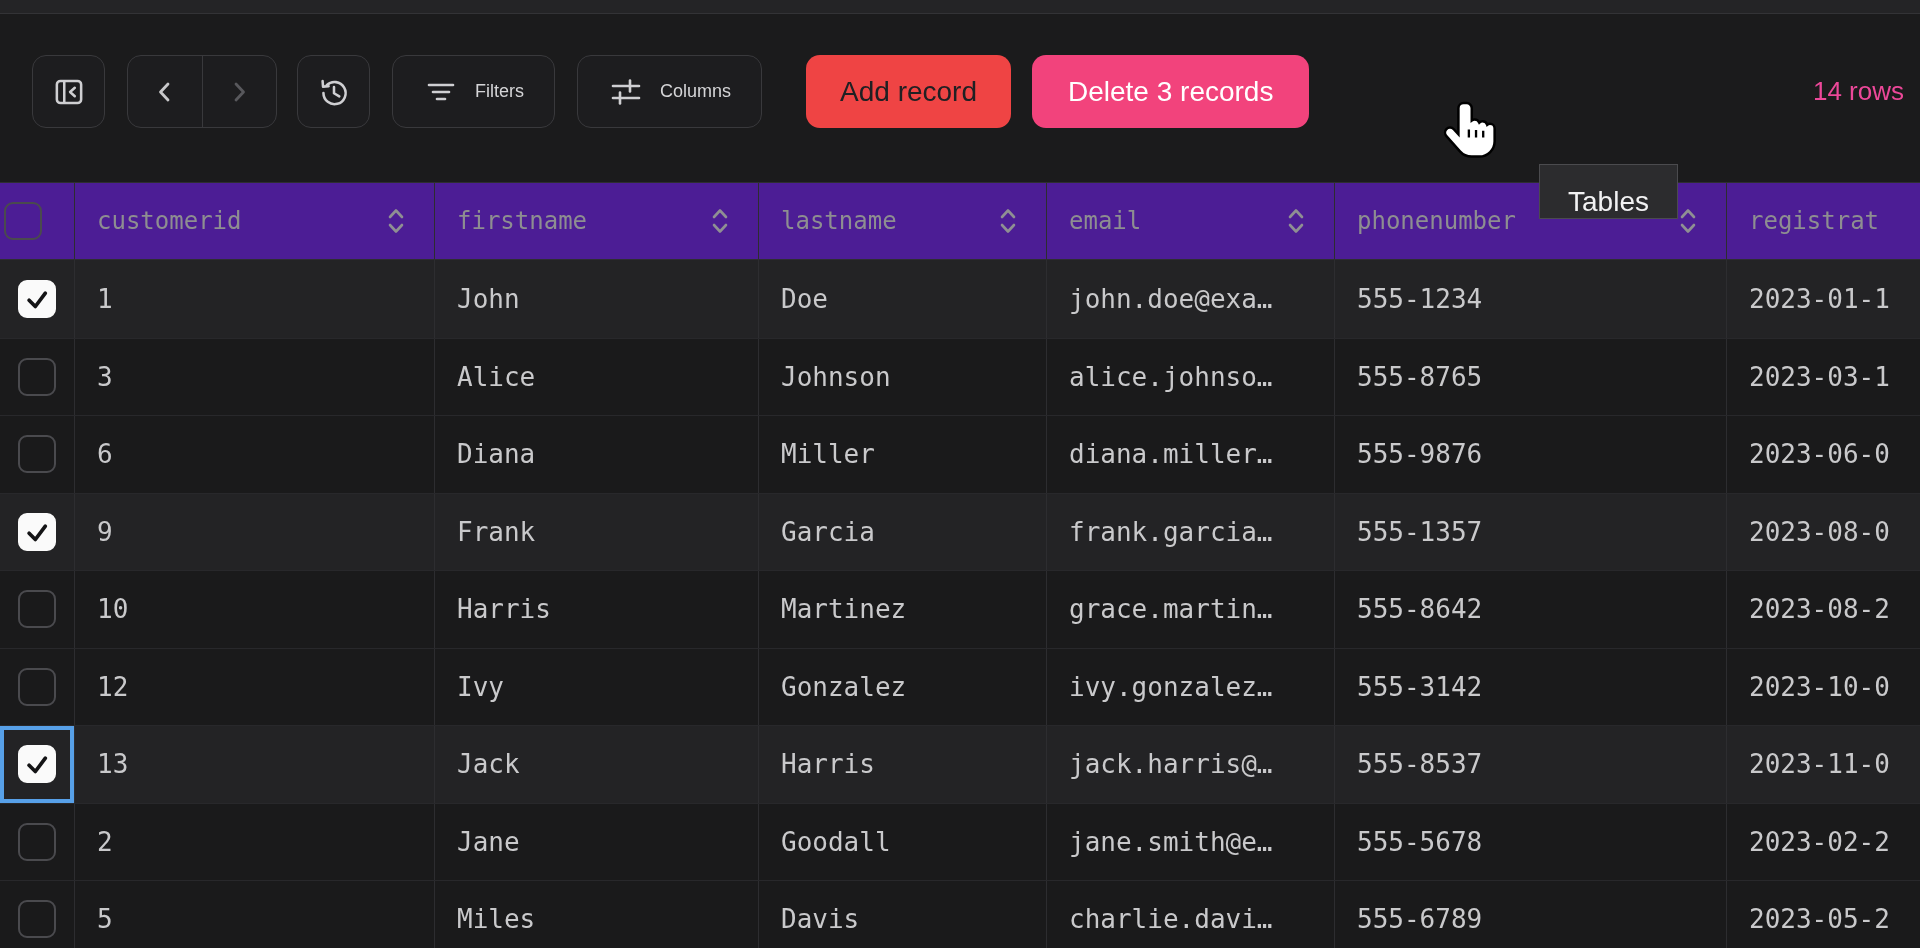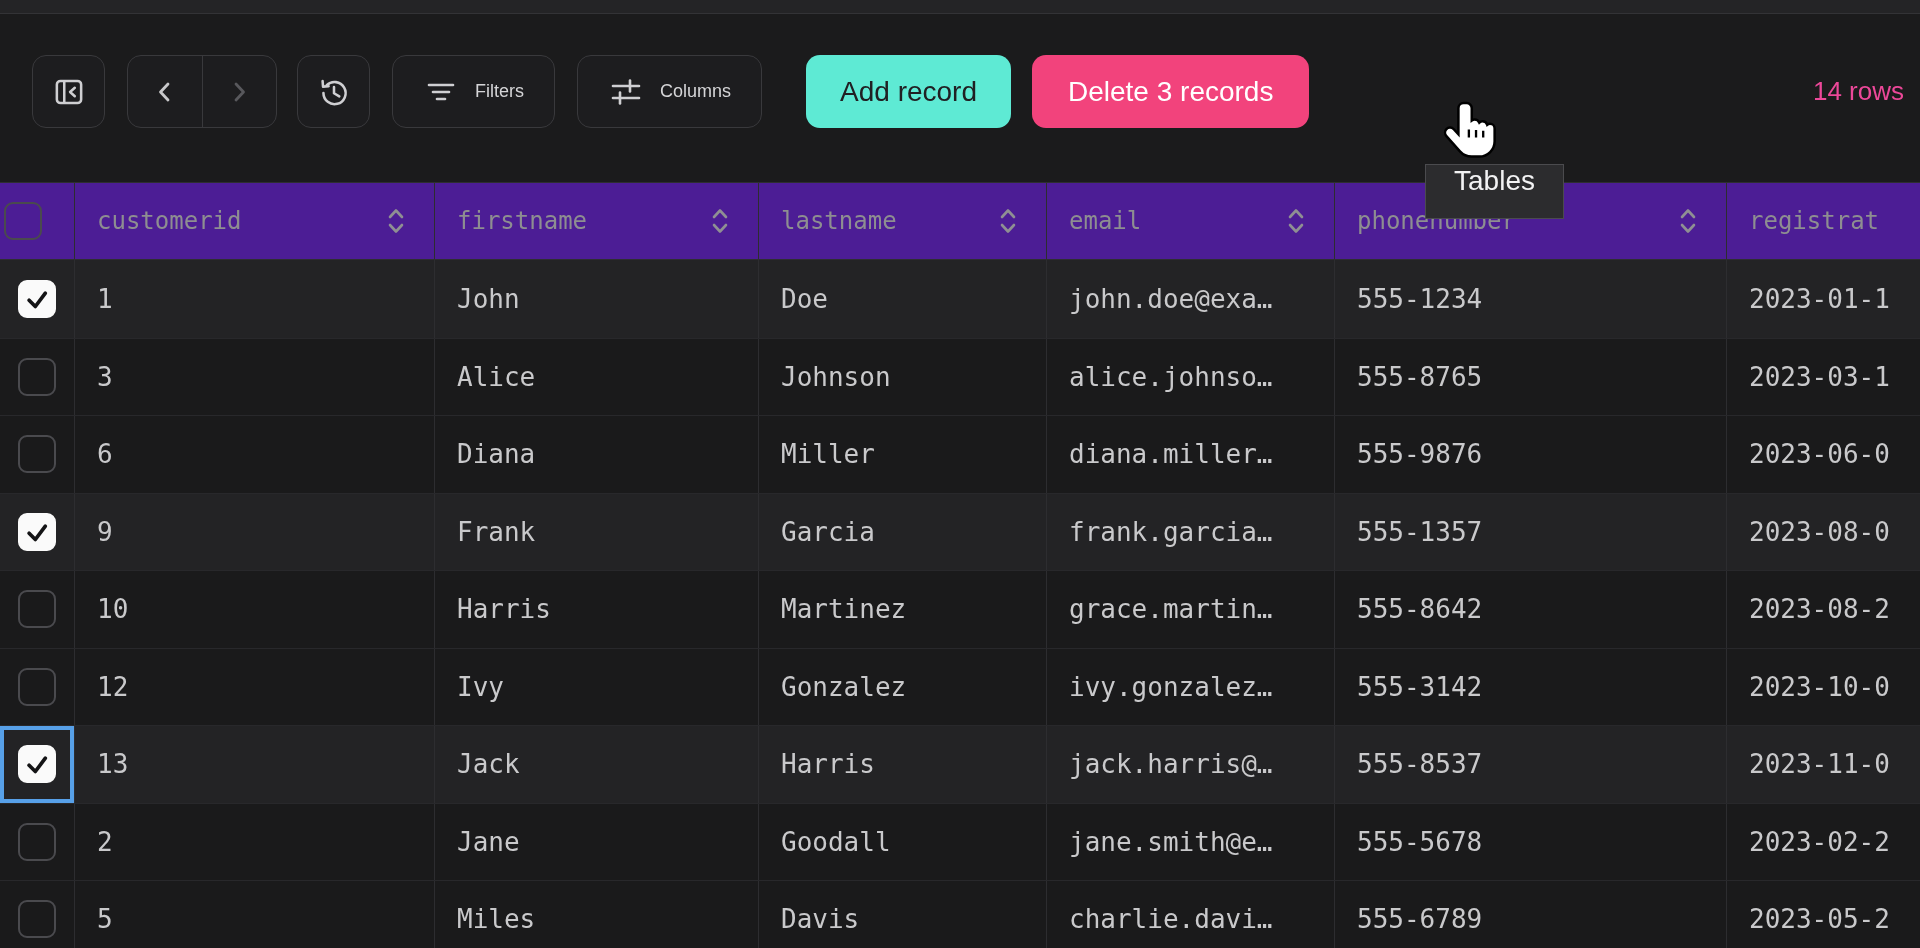--- a/index.html
+++ b/index.html
@@ -16,21 +16,21 @@
   .tbtn{
     height:73px;border:1.5px solid #39393c;border-radius:14px;background:#1d1d1f;
     display:flex;align-items:center;justify-content:center;color:#d5d5d7;font-size:18px;
     box-sizing:border-box;cursor:pointer;padding:0;
   }
   .icon-btn{width:73px;}
   .nav-group{margin-left:22px;width:150px;height:73px;border:1.5px solid #39393c;border-radius:14px;background:#1d1d1f;display:flex;box-sizing:border-box;overflow:hidden;}
   .nav-half{flex:1;display:flex;align-items:center;justify-content:center;background:none;border:none;padding:0;cursor:pointer;}
   .nav-half:first-child{border-right:1.5px solid #39393c;}
   .label-btn{margin-left:22px;padding:0 30px;gap:16px;}
-  .btn-add{margin-left:44px;padding:0 34px;background:#5eead4;border:none;border-radius:14px;color:#202023;font-size:28px;font-weight:500;display:flex;align-items:center;cursor:pointer;}
+  .btn-add{margin-left:44px;padding:0 34px;background:#ef4444;border:none;border-radius:14px;color:#202023;font-size:28px;font-weight:500;display:flex;align-items:center;cursor:pointer;}
   .btn-delete{margin-left:21px;padding:0 36px;border:none;border-radius:14px;font-size:28px;font-weight:500;color:#ffffff;display:flex;align-items:center;cursor:pointer;}
   .rowcount{margin-left:auto;align-self:center;color:#ec4899;font-size:26px;}
   .tbtn svg,.nav-half svg{display:block;}
   
   .table{position:absolute;top:182px;left:0;width:1920px;height:766px;overflow:hidden;font-family:"DejaVu Sans Mono", monospace;}
   .thead{display:flex;height:78px;border-top:1px solid #2e2e31;border-bottom:1px solid #2e2e31;background:#4c1d95;box-sizing:border-box;}
   .row{display:flex;height:77.5px;background:#1a1a1b;box-sizing:border-box;}
   .row + .row{border-top:1px solid #28282b;}
   .row.checked{background:#232325;}
   .cell{box-sizing:border-box;border-right:1px solid #2d2d30;display:flex;align-items:center;padding-left:22px;white-space:nowrap;overflow:hidden;color:#c9c9cb;font-size:26px;}
@@ -43,21 +43,21 @@
   .c3{width:288px;min-width:288px;}
   .c4{width:288px;min-width:288px;}
   .c5{width:392px;min-width:392px;}
   .c6{width:260px;min-width:260px;}
   .cell-focused{box-shadow:inset 0 0 0 4px #57a0e8;}
   .checkbox{width:38px;height:38px;border:2.5px solid #4a4a4e;border-radius:9px;box-sizing:border-box;background:transparent;display:flex;align-items:center;justify-content:center;cursor:pointer;}
   .checkbox.on{background:#fafafa;border-color:#fafafa;}
   .sort{width:20px;height:30px;flex:none;}
   .sort path{stroke:#8f8f93;stroke-width:2.6;fill:none;stroke-linecap:round;stroke-linejoin:round;}
   
-  .tooltip{position:absolute;left:1425px;top:164px;width:139px;height:55px;background:#2c2c2e;border:1.5px solid #4b4b4e;box-sizing:border-box;display:flex;align-items:flex-start;justify-content:center;color:#f2f2f3;font-size:28px;font-weight:500;z-index:40;}
+  .tooltip{position:absolute;left:1539px;top:164px;width:139px;height:55px;background:#2c2c2e;border:1.5px solid #4b4b4e;box-sizing:border-box;display:flex;align-items:flex-end;justify-content:center;color:#f2f2f3;font-size:28px;font-weight:500;z-index:40;}
   
   .cursor{position:absolute;left:1443px;top:100px;z-index:100;pointer-events:none;}
 </style>
 </head>
 <body>
 
 <div class="top-strip"></div>
 
 <div class="toolbar">
   <button class="tbtn icon-btn">

